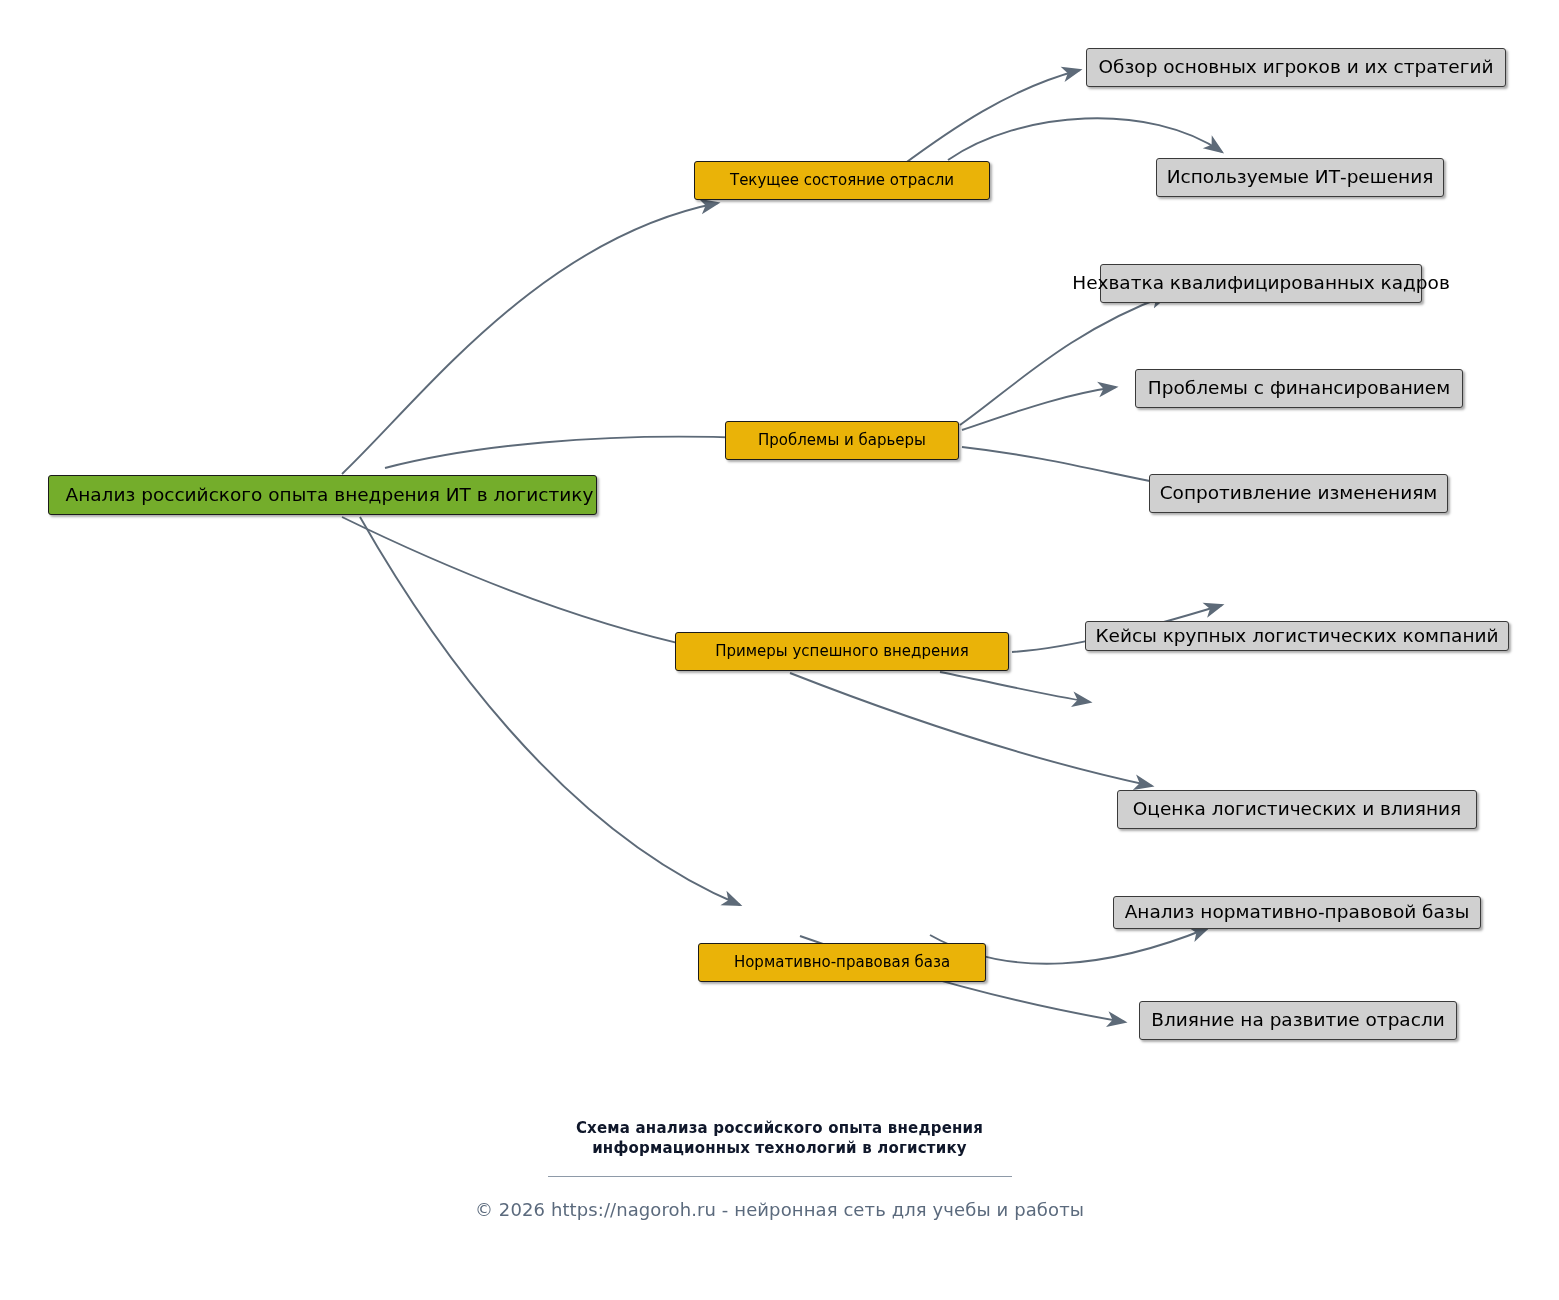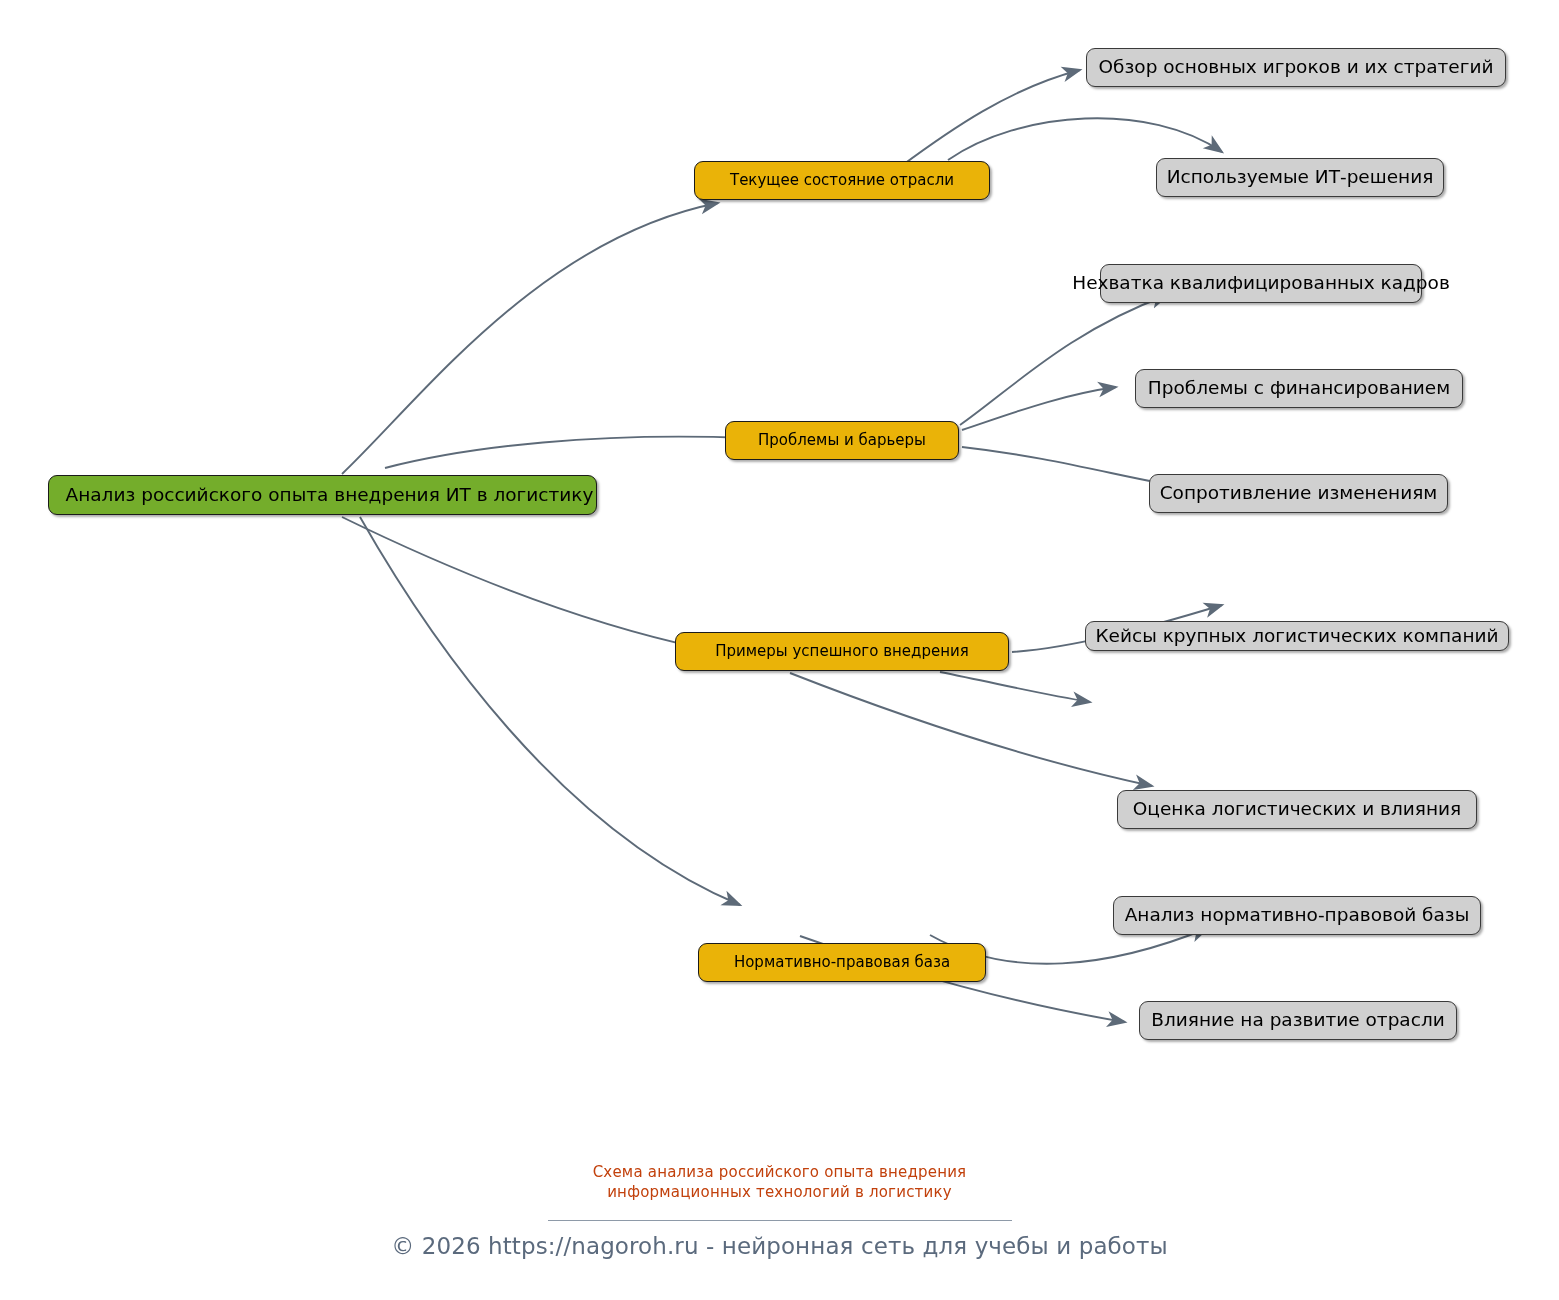--- a/index.html
+++ b/index.html
@@ -23,21 +23,21 @@
     width: 1559px;
     height: 1300px;
     pointer-events: none;
   }
   .node {
     position: absolute;
     box-sizing: border-box;
     display: flex;
     align-items: center;
     justify-content: center;
-    border-radius: 9px;
+    border-radius: 3px;
     white-space: nowrap;
     line-height: 1;
     text-align: right;
   }
   .node-root {
     background: #74ad2b;
     border: 1.6px solid #1b1b1b;
     color: #000000;
     font-size: 18.5px;
     box-shadow: 2px 2px 2.5px rgba(0,0,0,0.33);
@@ -63,36 +63,35 @@
   #footer {
     position: absolute;
     left: 0;
     top: 1118px;
     width: 1559px;
     text-align: center;
   }
   .footer-title {
     font-family: "DejaVu Sans", sans-serif;
     font-size: 15px;
-    font-weight: normal;
-    color: #c2410c;
+    font-weight: bold;
+    color: #0f172a;
     line-height: 1.35;
     letter-spacing: 0.2px;
-    margin-top: 44px;
   }
   .footer-rule {
     width: 464px;
     height: 0;
     border-top: 1.6px solid #8e9aa8;
     margin: 17px auto 0 auto;
   }
   .footer-credit {
-    margin-top: 12px;
+    margin-top: 22px;
     font-family: "DejaVu Sans", sans-serif;
-    font-size: 23px;
+    font-size: 18px;
     color: #5b6a7d;
     letter-spacing: 0.1px;
   }
 </style>
 </head>
 <body>
 
 <div id="canvas">
 
   <svg id="edges" viewBox="0 0 1559 1300" xmlns="http://www.w3.org/2000/svg">
@@ -157,21 +156,21 @@
   <div class="node node-leaf" style="left:1085px; top:580px; width:424px; height:30px;margin-top:41px;">
     <span class="node-label">Кейсы крупных логистических компаний</span>
   </div>
   <div class="node node-leaf" style="left:1117px; top:790px; width:360px; height:39px;">
     <span class="node-label">Оценка логистических и влияния</span>
   </div>
 
   <div class="node node-branch" style="left:698px; top:943px; width:288px; height:39px;">
     <span class="node-label">Нормативно-правовая база</span>
   </div>
-  <div class="node node-leaf" style="left:1113px; top:896px; width:368px; height:39px;">
+  <div class="node node-leaf" style="left:1113px; top:896px; width:368px; height:33px;">
     <span class="node-label">Анализ нормативно-правовой базы</span>
   </div>
   <div class="node node-leaf" style="left:1139px; top:1001px; width:318px; height:39px;">
     <span class="node-label">Влияние на развитие отрасли</span>
   </div>
 
   <div id="footer">
     <div class="footer-title">
       <div>Схема анализа российского опыта внедрения</div>
       <div>информационных технологий в логистику</div>

